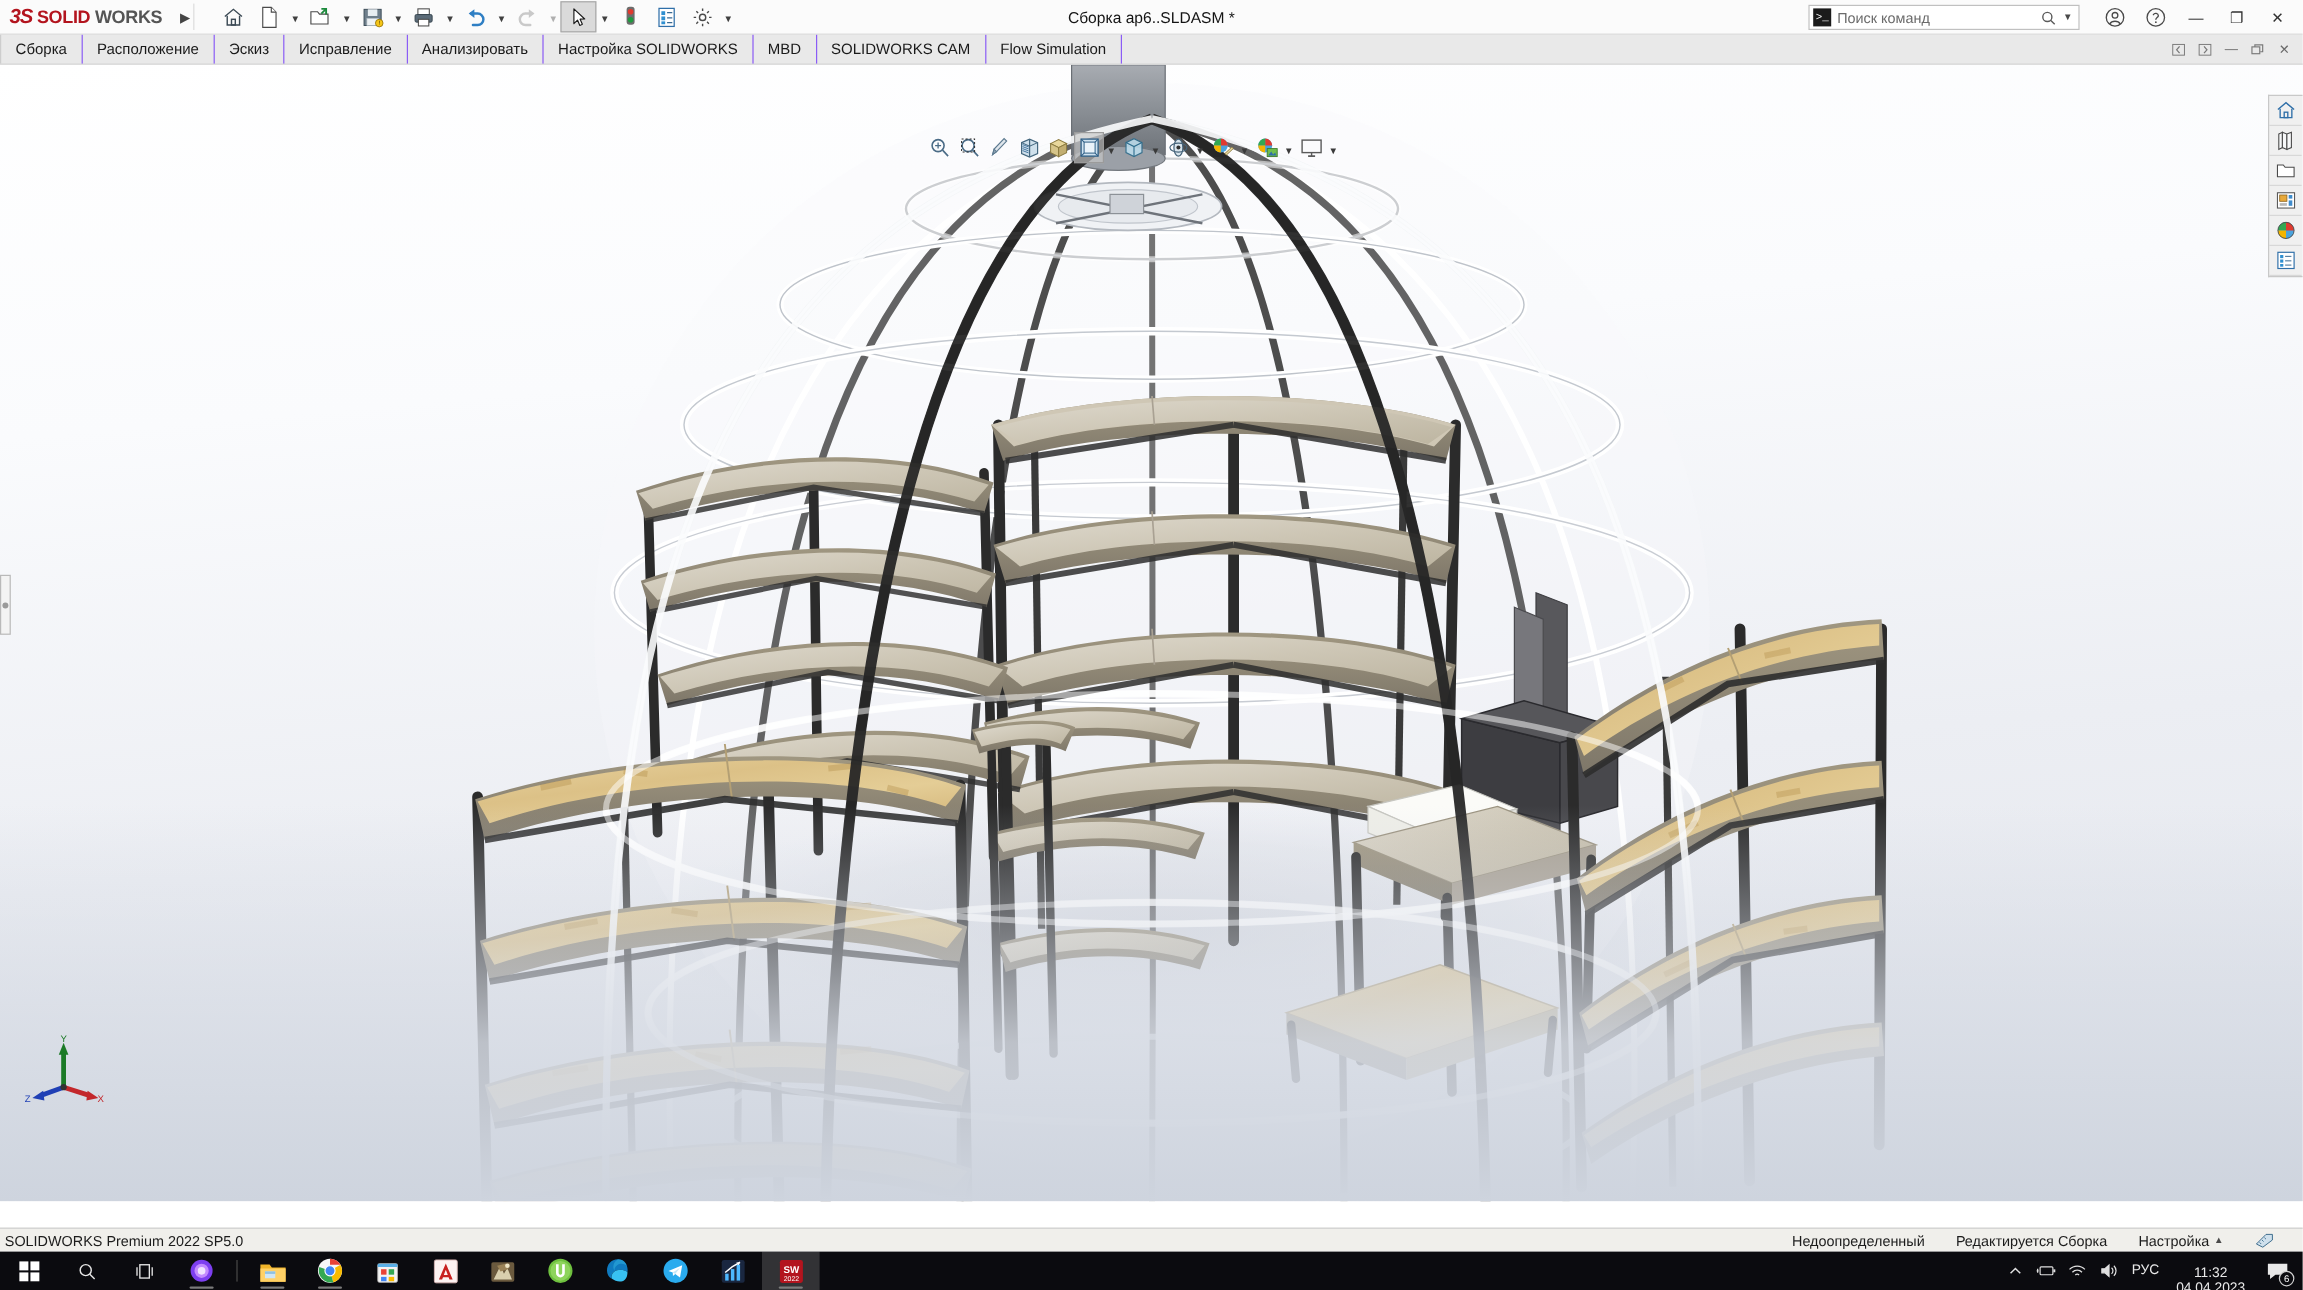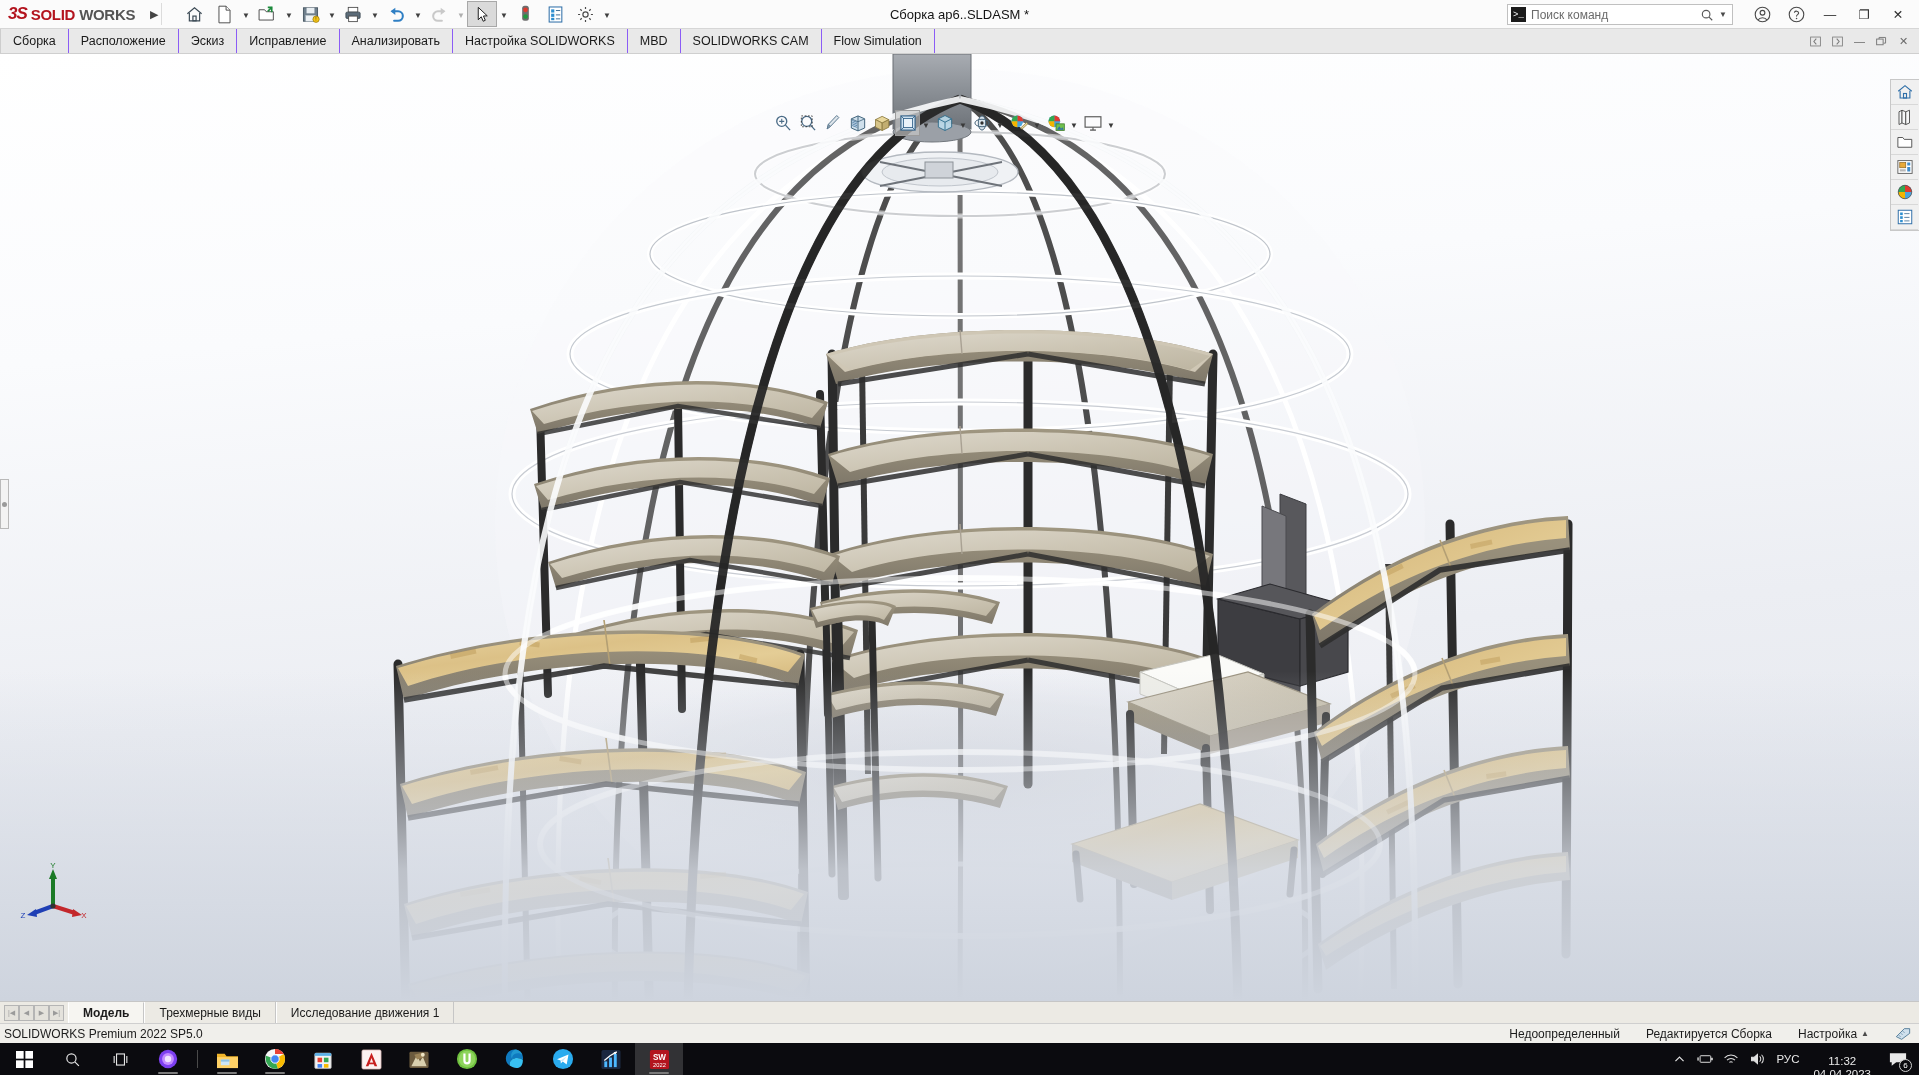--- a/index.html
+++ b/index.html
@@ -133,21 +133,21 @@
   }
   .doc-tab.active{ background:#f6f5f1; font-weight:bold; border-top:1px solid #f6f5f1;}
 
   
   .statusbar{
     position:absolute; left:0; top:1023px; width:1919px; height:20px;
     background:#f0efeb; border-top:1px solid #cfcfcf;
     display:flex; align-items:center; font-size:12px; color:#1c1c1c;justify-content:flex-end;
   }
   .sb-left{ padding-left:4px; }
-  .sb-right{ margin-left:auto; display:flex; align-items:center; gap:26px; padding-right:8px;}
+  .sb-right{ margin-left:auto; display:flex; align-items:center; gap:26px; padding-right:24px;}
   .sb-right .caret{ font-size:8px; color:#4a4a4a;}
 
   
   .taskbar{
     position:absolute; left:0; top:1043px; width:1919px; height:32px;
     background:#0b0b0f; display:flex; align-items:center;
   }
   .tbi{ width:48px;height:32px;display:flex;align-items:center;justify-content:center;position:relative;}
   .tbi.running::after{
     content:""; position:absolute; bottom:1px; left:14px; width:20px;height:2px;background:#7a7a7a;border-radius:1px;
@@ -838,31 +838,20 @@
       <polygon points="64,54 55,48 54,56" fill="#c3272b"></polygon>
       <text x="66" y="57" font-size="8" fill="#c3272b" text-anchor="middle" font-family="Liberation Sans">X</text>
 
       <line x1="35" y1="45" x2="16" y2="52" stroke="#1f3fb5" stroke-width="4"></line>
       <polygon points="9,54 18,48 19,56" fill="#1f3fb5"></polygon>
       <text x="5" y="57" font-size="8" fill="#1f3fb5" text-anchor="middle" font-family="Liberation Sans">Z</text>
       <circle cx="35" cy="45" r="2.6" fill="#333"></circle>
     </svg>
   </div>
 
-  <div class="tabbar">
-    <div class="navbtns">
-      <div class="navbtn">|◀</div>
-      <div class="navbtn">◀</div>
-      <div class="navbtn">▶</div>
-      <div class="navbtn">▶|</div>
-    </div>
-    <div class="doc-tab active">Модель</div>
-    <div class="doc-tab">Трехмерные виды</div>
-    <div class="doc-tab">Исследование движения 1</div>
-  </div>
 
   <div class="statusbar">
     <span class="sb-left">SOLIDWORKS Premium 2022 SP5.0</span>
     <div class="sb-right">
       <span>Недоопределенный</span>
       <span>Редактируется Сборка</span>
       <span style="display:flex;align-items:center;gap:4px">
         <span>Настройка</span>
         <span class="caret">▲</span>
       </span>

